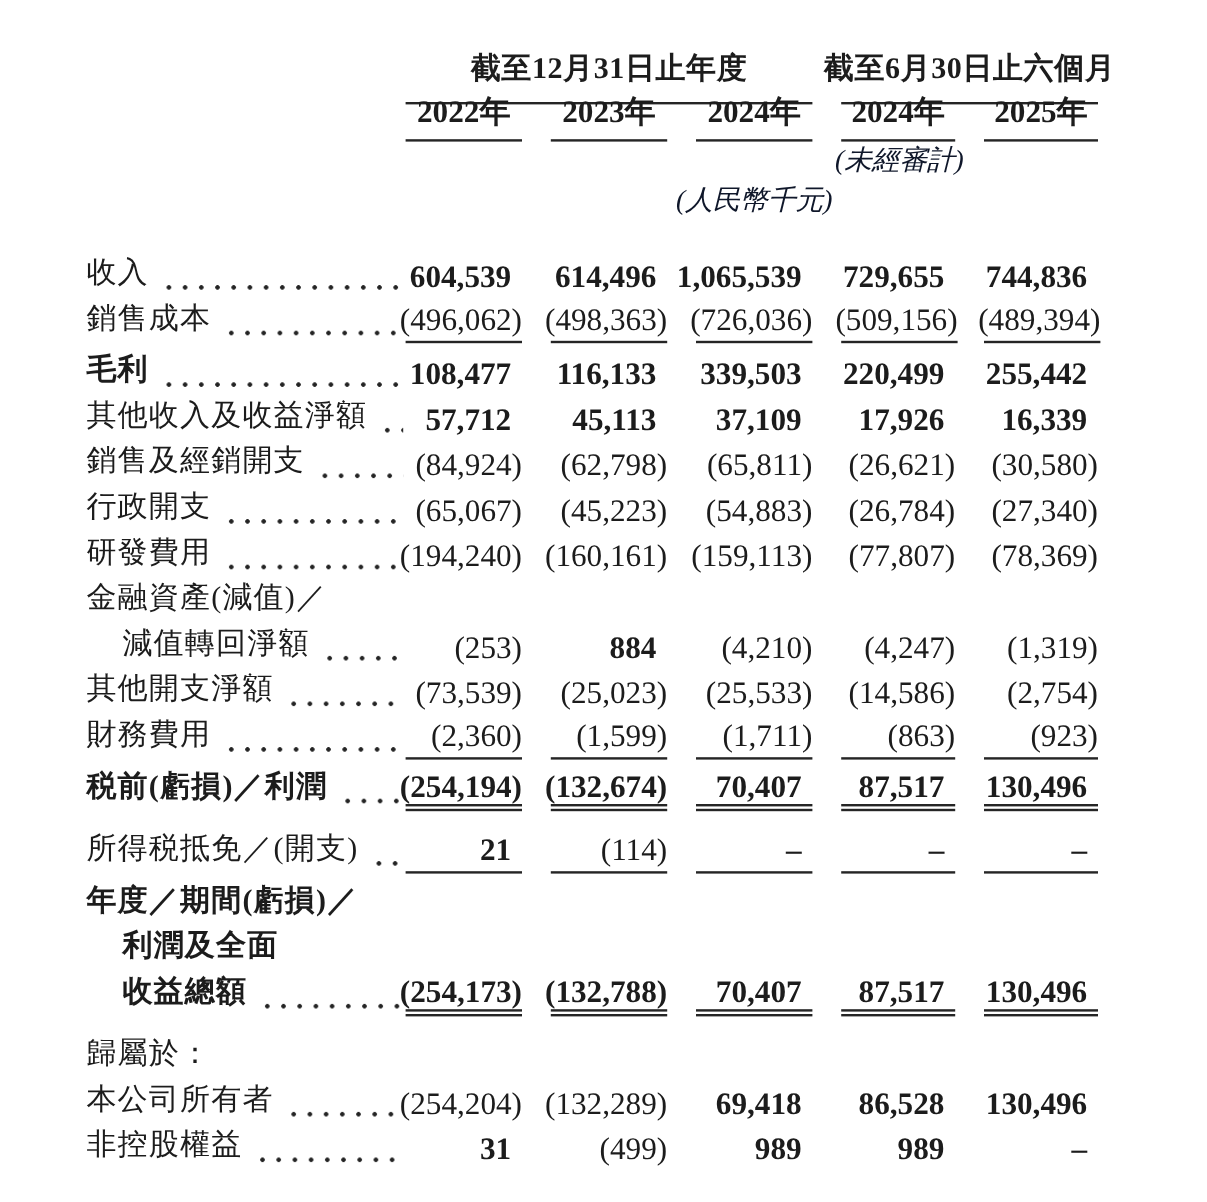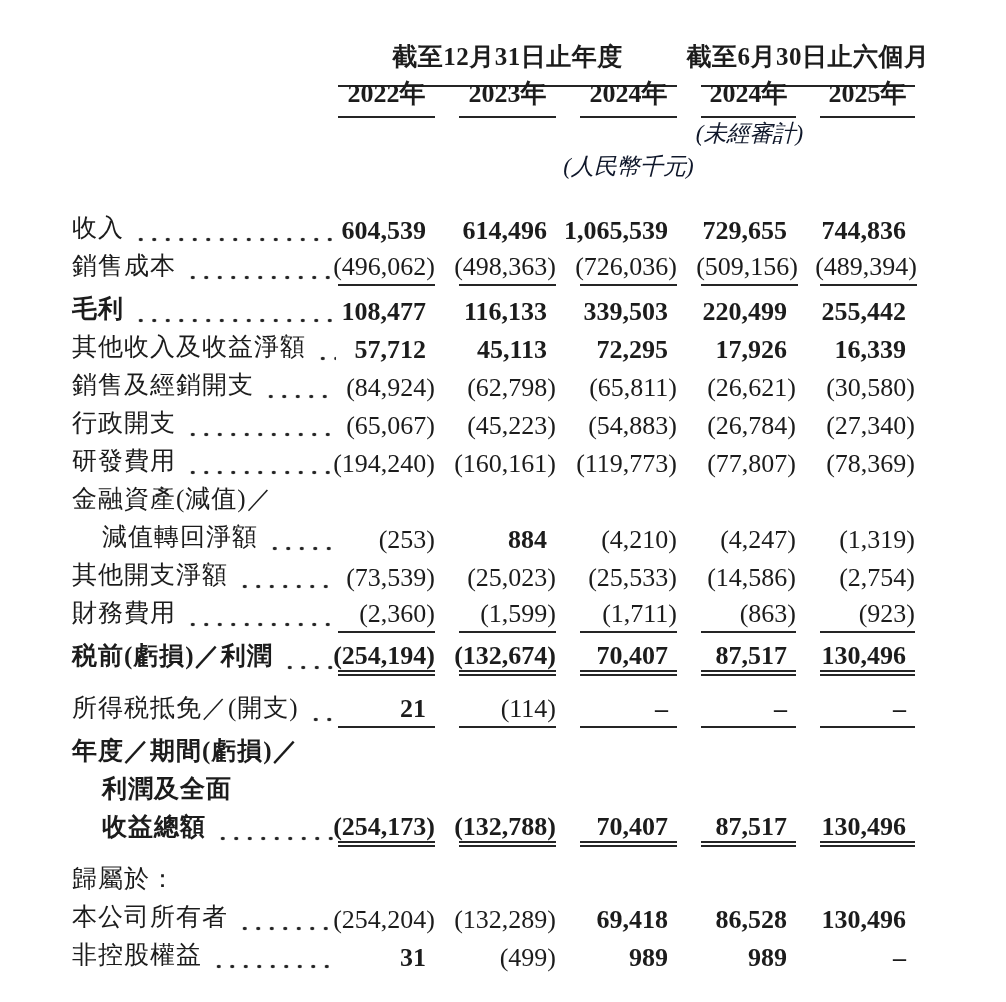--- a/index.html
+++ b/index.html
@@ -230,21 +230,21 @@
             <span class="num pos">57,712</span>
           </div>
         </div>
         <div class="cell num-cell">
           <div class="numbox">
             <span class="num pos">45,113</span>
           </div>
         </div>
         <div class="cell num-cell">
           <div class="numbox">
-            <span class="num pos">72,295</span>
+            <span class="num pos">37,109</span>
           </div>
         </div>
         <div class="cell num-cell">
           <div class="numbox">
             <span class="num pos">17,926</span>
           </div>
         </div>
         <div class="cell num-cell">
           <div class="numbox">
             <span class="num pos">16,339</span>
@@ -323,21 +323,21 @@
             <span class="num">(194,240)</span>
           </div>
         </div>
         <div class="cell num-cell">
           <div class="numbox">
             <span class="num">(160,161)</span>
           </div>
         </div>
         <div class="cell num-cell">
           <div class="numbox">
-            <span class="num">(119,773)</span>
+            <span class="num">(159,113)</span>
           </div>
         </div>
         <div class="cell num-cell">
           <div class="numbox">
             <span class="num">(77,807)</span>
           </div>
         </div>
         <div class="cell num-cell">
           <div class="numbox">
             <span class="num">(78,369)</span>

